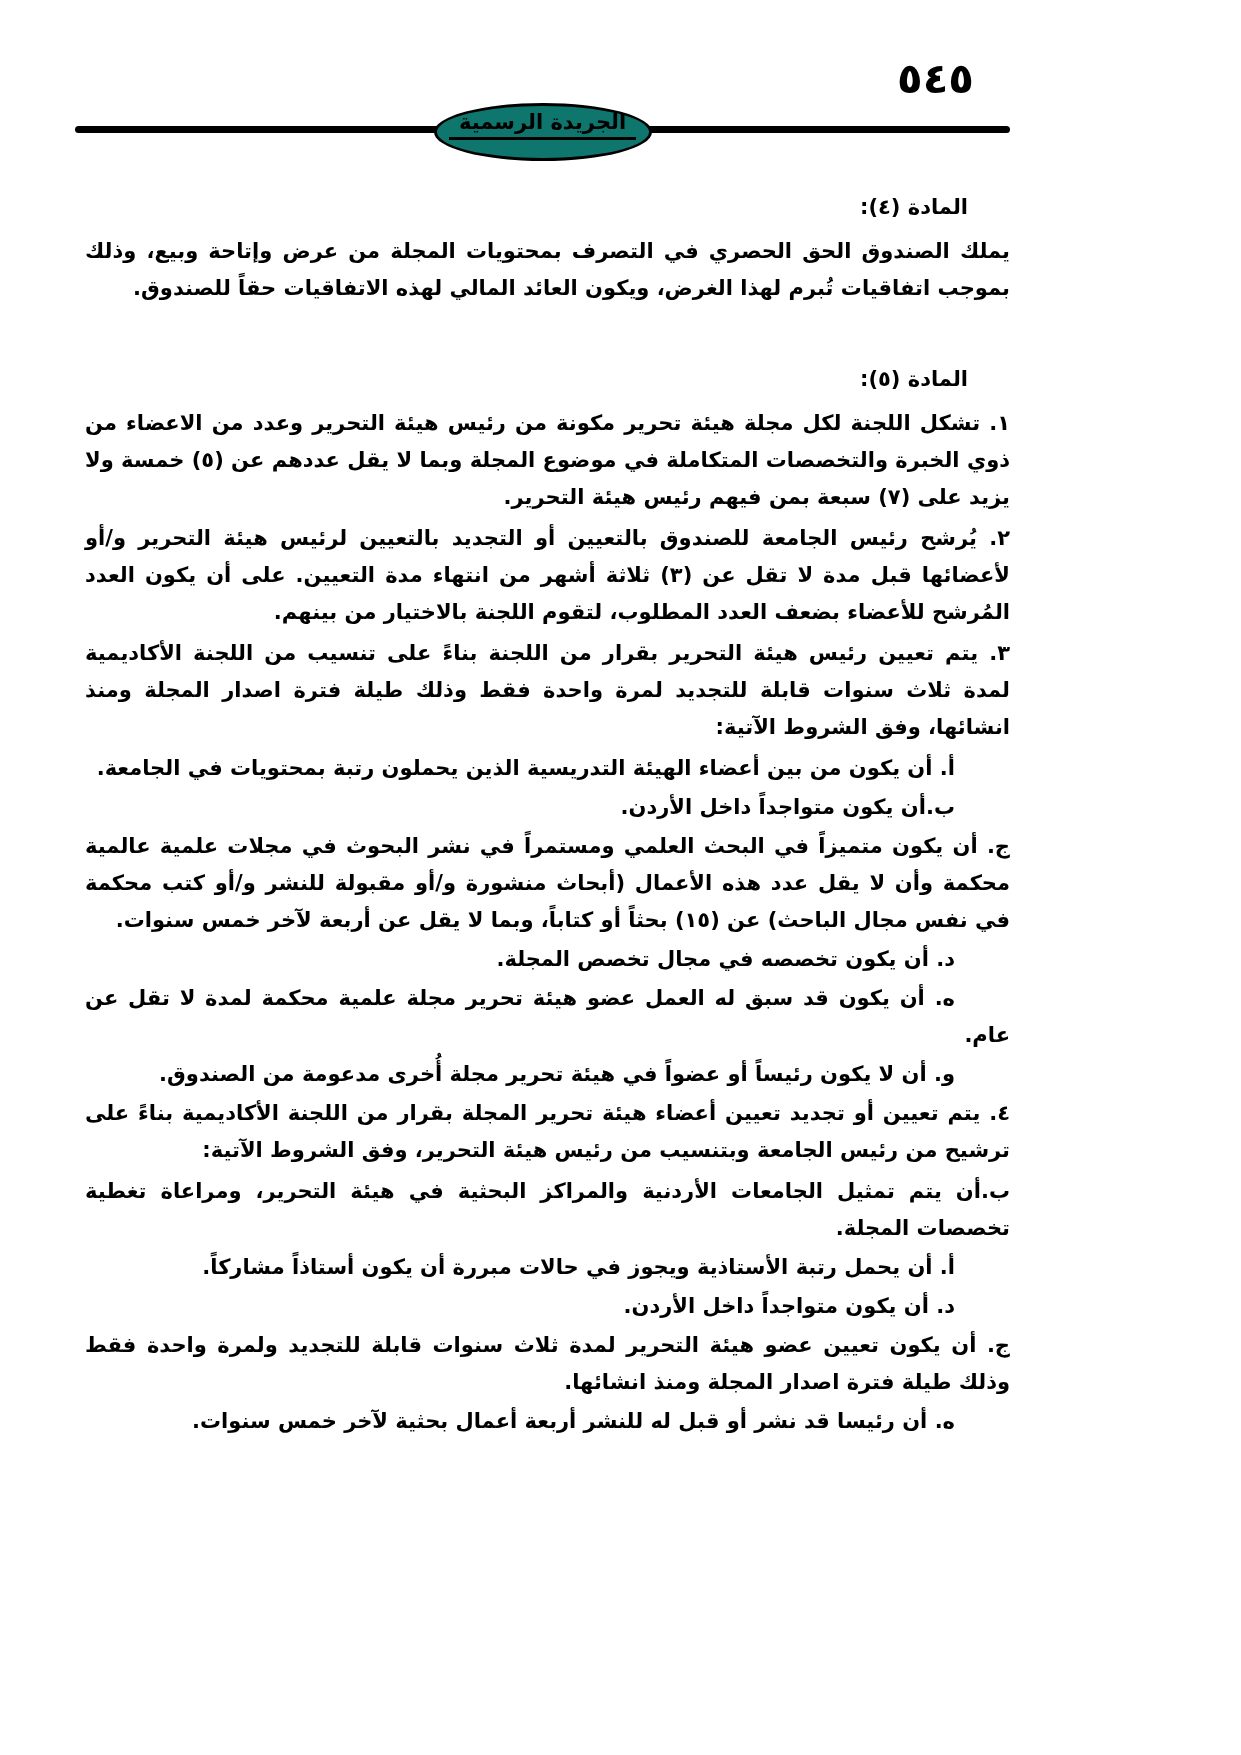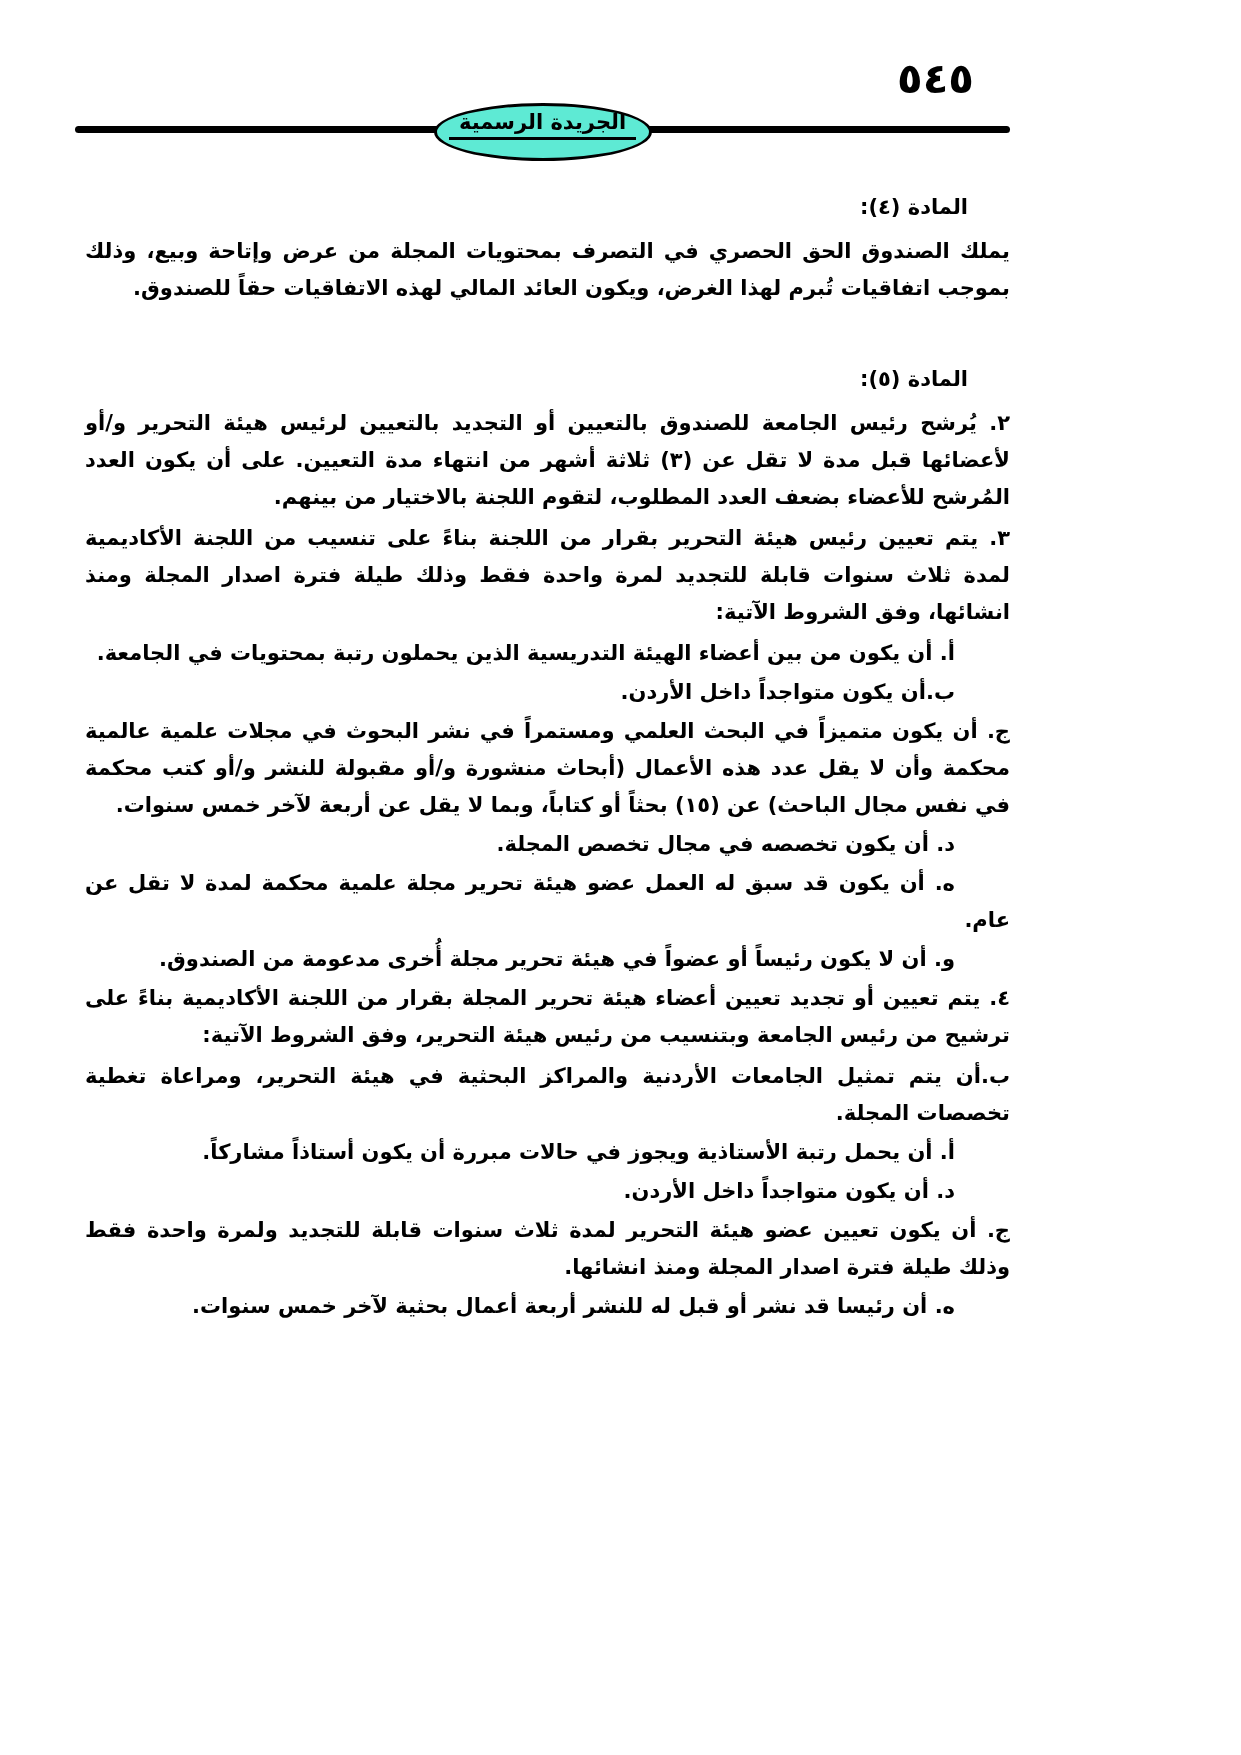--- a/index.html
+++ b/index.html
@@ -13,21 +13,21 @@
     position:absolute; top:58px; right:267px;
     font-size:42px; line-height:1; letter-spacing:2px;
   }
   .header-band { position:absolute; top:103px; right:231px; width:935px; height:58px; }
   .header-rule {
     position:absolute; top:23px; right:0; left:0; height:7px;
     background:#000; border-radius:4px;
   }
   .badge {
     position:absolute; top:0; left:50%; transform:translateX(-50%);
-    width:218px; height:58px; background:#5eead4;
+    width:218px; height:58px; background:#0f766e;
     border:3px solid #000; border-radius:50%;
     display:flex; justify-content:center; align-items:flex-start;
     z-index:2;
   }
   .badge-text {
     margin-top:4px; font-size:21px; line-height:24px;
     border-bottom:3px solid #000; padding:0 10px 3px;
     white-space:nowrap;
   }
   .content {
@@ -57,20 +57,21 @@
 <div class="content">
 
   <section>
     <h2 class="article-title">المادة (٤):</h2>
     <p class="body-par">يملك الصندوق الحق الحصري في التصرف بمحتويات المجلة من عرض وإتاحة وبيع، وذلك بموجب اتفاقيات تُبرم لهذا الغرض، ويكون العائد المالي لهذه الاتفاقيات حقاً للصندوق.</p>
   </section>
 
   <section class="section-5">
     <h2 class="article-title">المادة (٥):</h2>
 
+    <p class="item"><span class="num">١.</span> <span>تشكل اللجنة لكل مجلة هيئة تحرير مكونة من رئيس هيئة التحرير وعدد من الاعضاء من ذوي الخبرة والتخصصات المتكاملة في موضوع المجلة وبما لا يقل عددهم عن (٥) خمسة ولا يزيد على (٧) سبعة بمن فيهم رئيس هيئة التحرير.</span></p>
 
     <p class="item"><span class="num">٢.</span> <span>يُرشح رئيس الجامعة للصندوق بالتعيين أو التجديد بالتعيين لرئيس هيئة التحرير و/أو لأعضائها قبل مدة لا تقل عن (٣) ثلاثة أشهر من انتهاء مدة التعيين. على أن يكون العدد المُرشح للأعضاء بضعف العدد المطلوب، لتقوم اللجنة بالاختيار من بينهم.</span></p>
 
     <p class="item"><span class="num">٣.</span> <span>يتم تعيين رئيس هيئة التحرير بقرار من اللجنة بناءً على تنسيب من اللجنة الأكاديمية لمدة ثلاث سنوات قابلة للتجديد لمرة واحدة فقط وذلك طيلة فترة اصدار المجلة ومنذ انشائها، وفق الشروط الآتية:</span></p>
 
     <p class="sub"><span class="num">أ.</span> <span>أن يكون من بين أعضاء الهيئة التدريسية الذين يحملون رتبة بمحتويات في الجامعة.</span></p>
 
     <p class="sub"><span class="num">ب.</span><span>أن يكون متواجداً داخل الأردن.</span></p>
 
     <p class="sub flush"><span class="num">ج.</span> <span>أن يكون متميزاً في البحث العلمي ومستمراً في نشر البحوث في مجلات علمية عالمية محكمة وأن لا يقل عدد هذه الأعمال (أبحاث منشورة و/أو مقبولة للنشر و/أو كتب محكمة في نفس مجال الباحث) عن (١٥) بحثاً أو كتاباً، وبما لا يقل عن أربعة لآخر خمس سنوات.</span></p>

